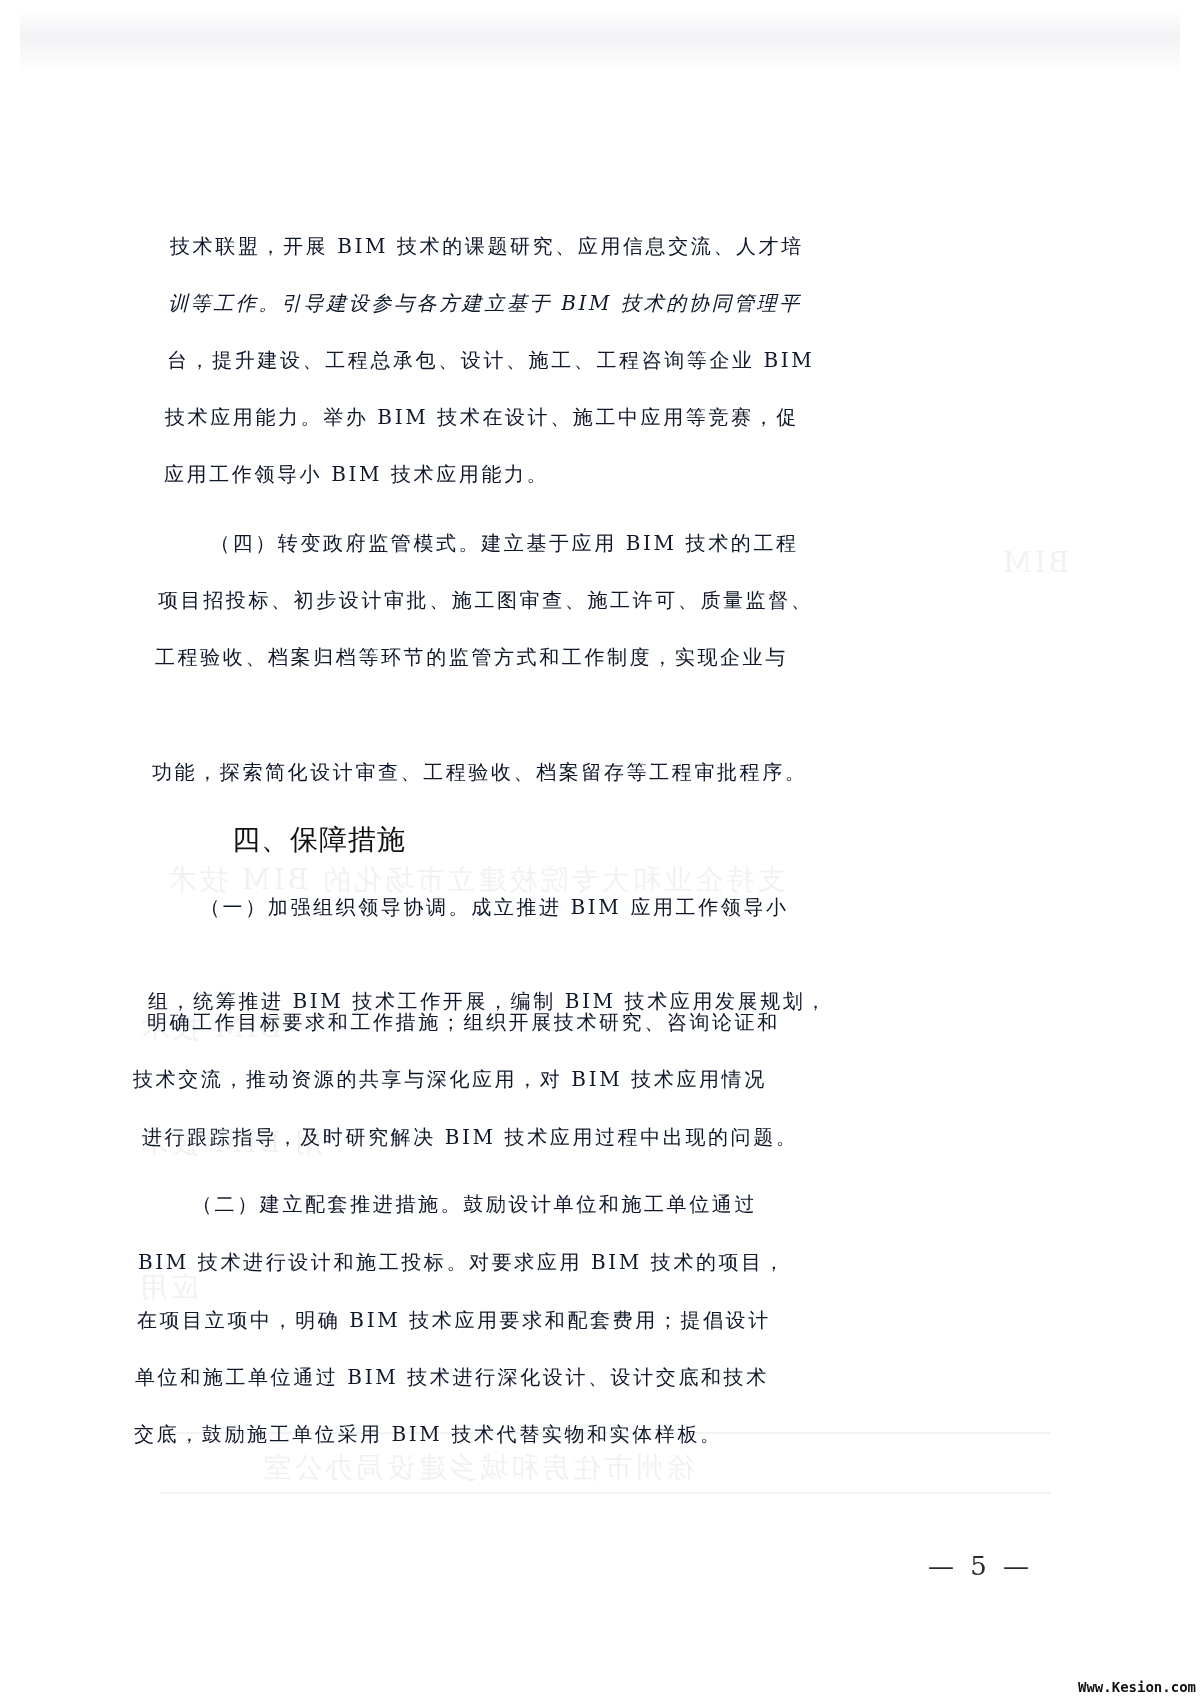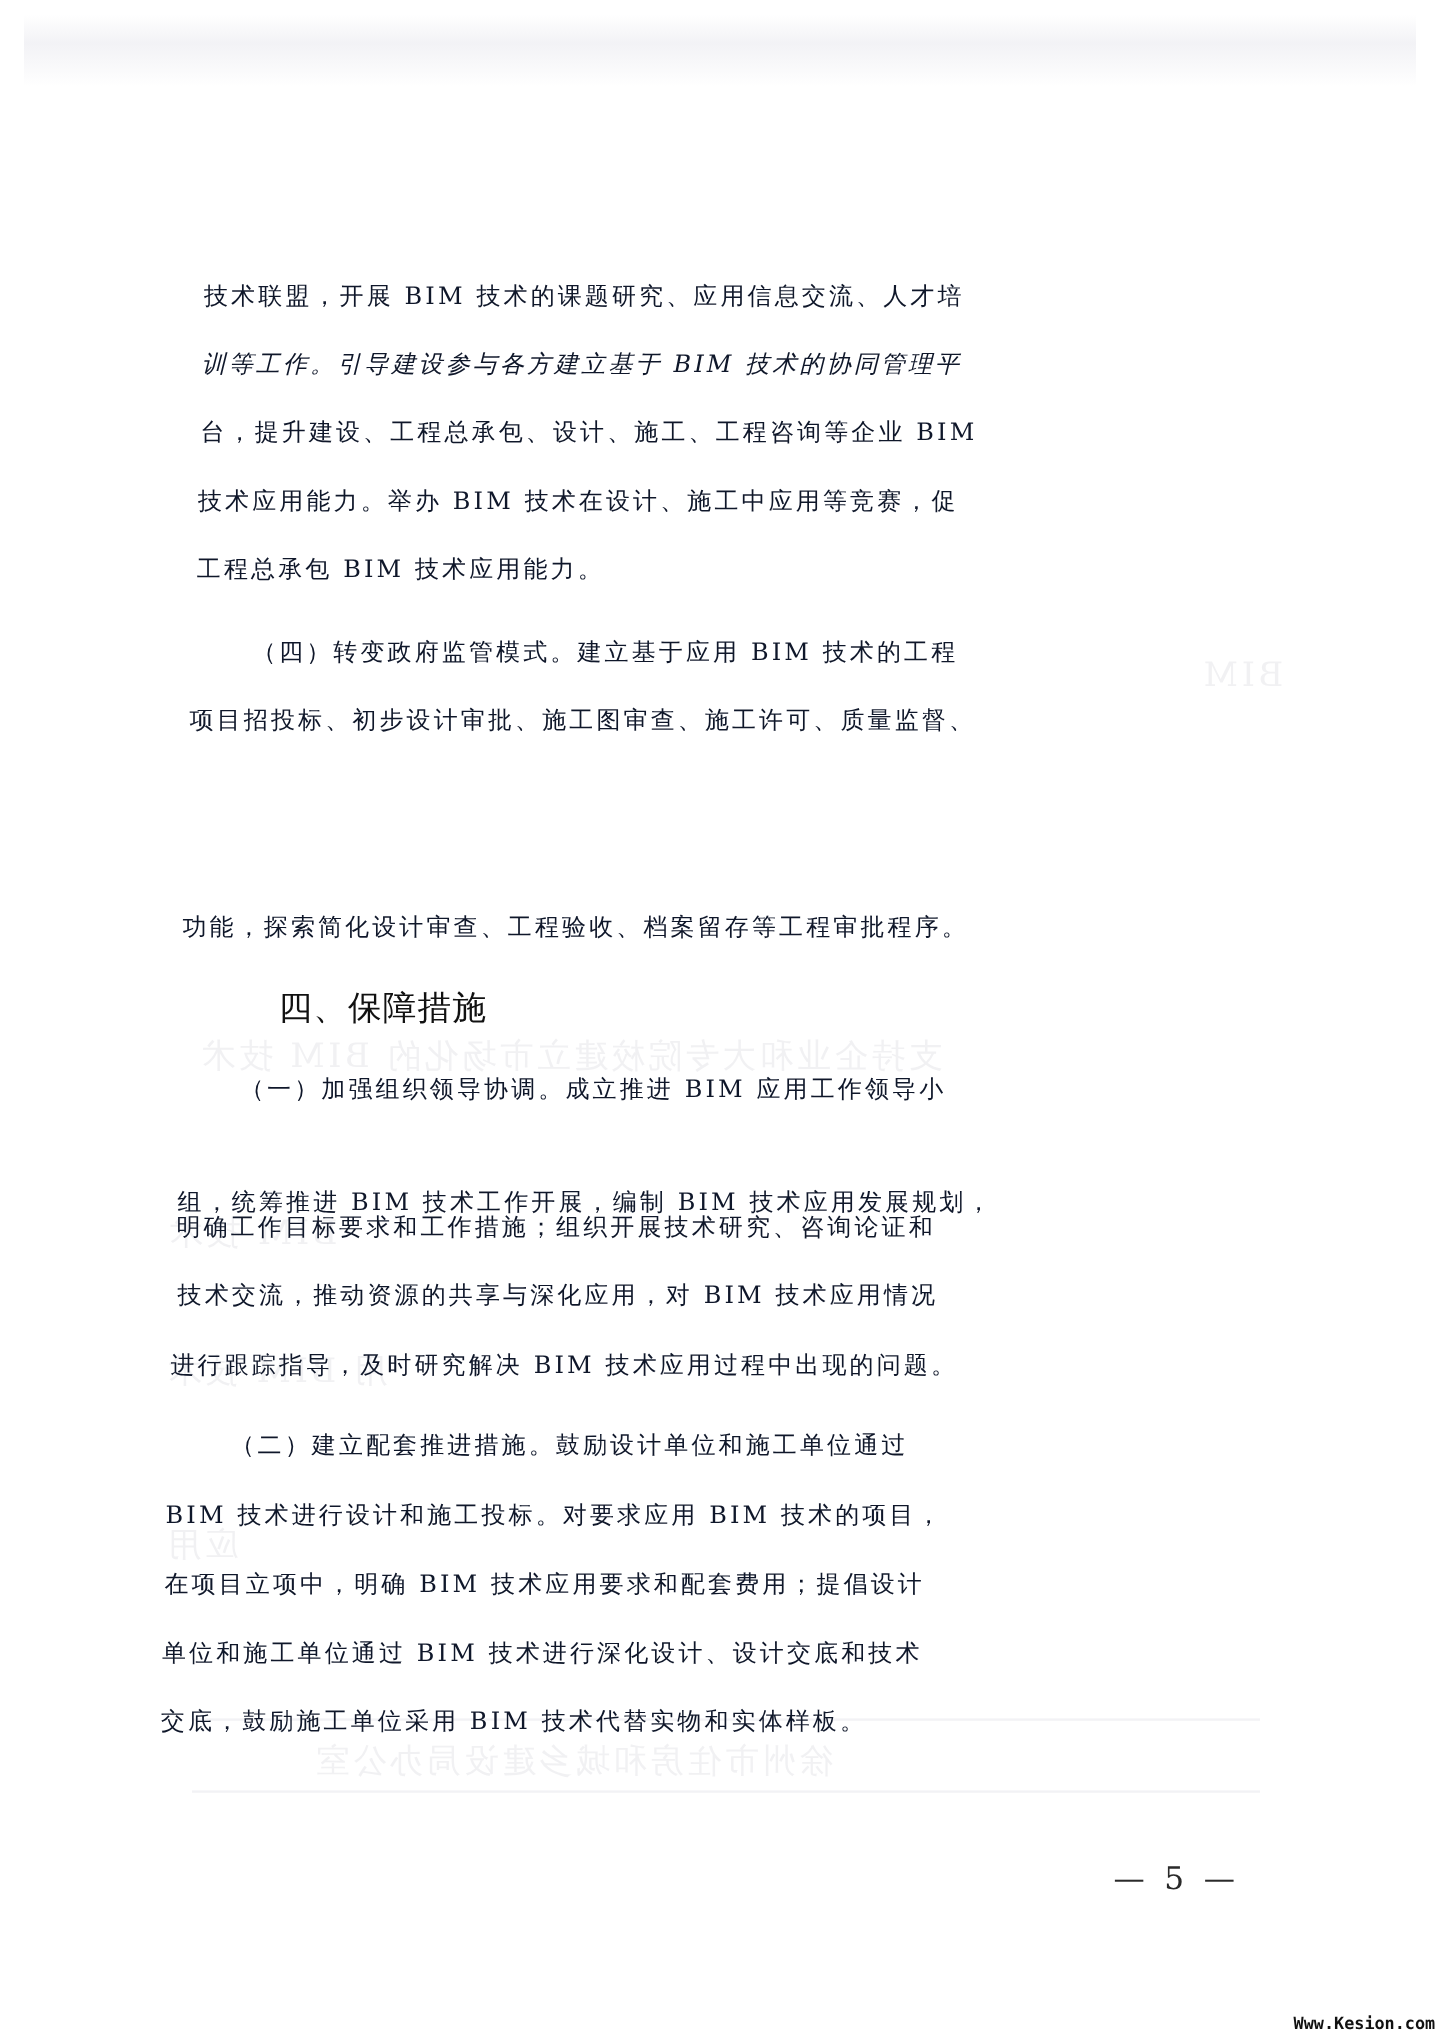--- a/index.html
+++ b/index.html
@@ -93,31 +93,32 @@
   <div class="ghost" style="left:137px;top:1125px;">用 BIM 技术</div>
   <div class="ghost" style="left:137px;top:1270px;">应用</div>
   <div class="ghost-rule" style="left:160px;top:1432px;width:890px;"></div>
   <div class="ghost" style="left:260px;top:1450px;">徐州市住房和城乡建设局办公室</div>
   <div class="ghost-rule" style="left:160px;top:1492px;width:890px;"></div>
 
   <div class="line" style="left:170px;top:226px;">技术联盟，开展 BIM 技术的课题研究、应用信息交流、人才培</div>
   <div class="line" style="left:168px;top:283px;font-style:italic;">训等工作。引导建设参与各方建立基于 BIM 技术的协同管理平</div>
   <div class="line" style="left:167px;top:340px;">台，提升建设、工程总承包、设计、施工、工程咨询等企业 BIM</div>
   <div class="line" style="left:165px;top:397px;">技术应用能力。举办 BIM 技术在设计、施工中应用等竞赛，促</div>
-  <div class="line" style="left:164px;top:454px;">工程总承包 BIM 技术应用能力。</div>
+  <div class="line" style="left:164px;top:454px;">应用工作领导小 BIM 技术应用能力。</div>
   <div class="line" style="left:210px;top:523px;">（四）转变政府监管模式。建立基于应用 BIM 技术的工程</div>
   <div class="line" style="left:158px;top:580px;">项目招投标、初步设计审批、施工图审查、施工许可、质量监督、</div>
+  <div class="line" style="left:155px;top:637px;">工程验收、档案归档等环节的监管方式和工作制度，实现企业与</div>
   <div class="line" style="left:152px;top:752px;">功能，探索简化设计审查、工程验收、档案留存等工程审批程序。</div>
 
   <div class="heading" style="left:232px;top:820px;">四、保障措施</div>
 
   <div class="line" style="left:200px;top:887px;">（一）加强组织领导协调。成立推进 BIM 应用工作领导小</div>
   <div class="line" style="left:148px;top:981px;">组，统筹推进 BIM 技术工作开展，编制 BIM 技术应用发展规划，</div>
   <div class="line" style="left:147px;top:1002px;">明确工作目标要求和工作措施；组织开展技术研究、咨询论证和</div>
-  <div class="line" style="left:148px;top:1059px;">技术交流，推动资源的共享与深化应用，对 BIM 技术应用情况</div>
+  <div class="line" style="left:133px;top:1059px;">技术交流，推动资源的共享与深化应用，对 BIM 技术应用情况</div>
   <div class="line" style="left:142px;top:1117px;">进行跟踪指导，及时研究解决 BIM 技术应用过程中出现的问题。</div>
   <div class="line" style="left:192px;top:1184px;">（二）建立配套推进措施。鼓励设计单位和施工单位通过</div>
   <div class="line" style="left:138px;top:1242px;">BIM 技术进行设计和施工投标。对要求应用 BIM 技术的项目，</div>
   <div class="line" style="left:137px;top:1300px;">在项目立项中，明确 BIM 技术应用要求和配套费用；提倡设计</div>
   <div class="line" style="left:135px;top:1357px;">单位和施工单位通过 BIM 技术进行深化设计、设计交底和技术</div>
   <div class="line" style="left:134px;top:1414px;">交底，鼓励施工单位采用 BIM 技术代替实物和实体样板。</div>
 
   <div class="page-number">— 5 —</div>
 
   <div class="watermark">Www.Kesion.com</div>

